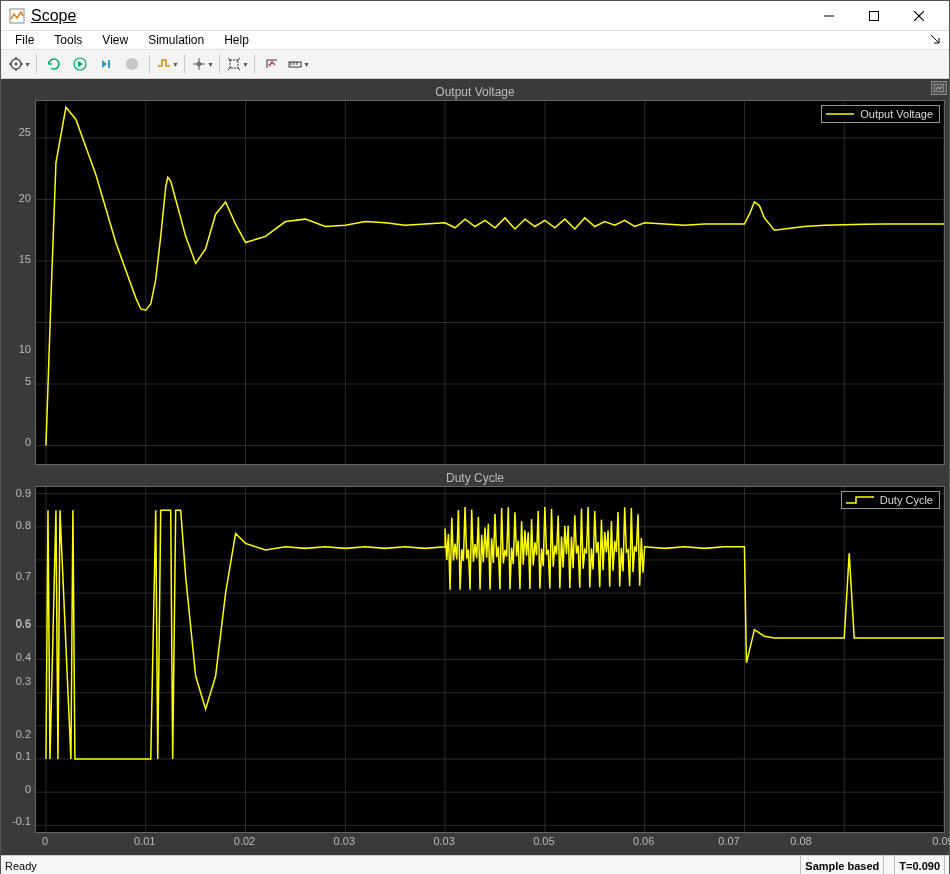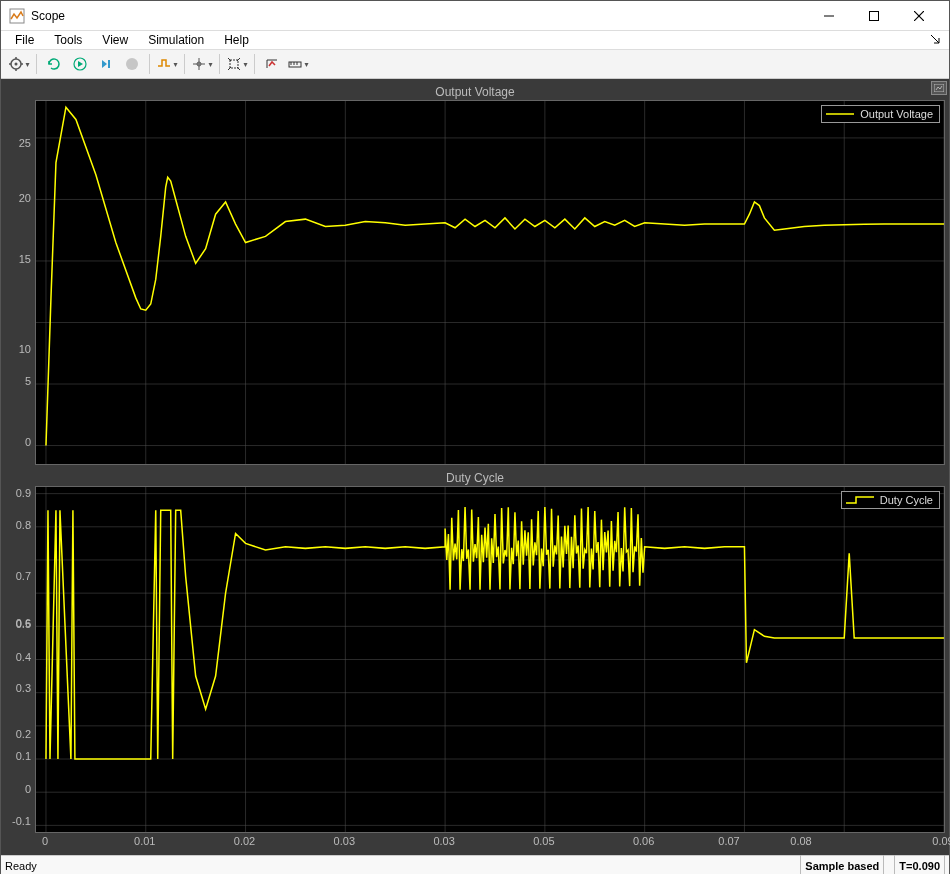--- a/index.html
+++ b/index.html
@@ -1,20 +1,20 @@
 <!DOCTYPE html>
 <html><head>
 <meta charset="utf-8">
 <style>
   * { box-sizing: border-box; margin: 0; padding: 0; }
   html, body { width: 950px; height: 874px; font-family: "Segoe UI", Tahoma, sans-serif; font-size: 12px; background: #fff; overflow: hidden; }
   .window { width: 950px; height: 874px; display: flex; flex-direction: column; border: 1px solid #555; background: #fff; }
   .titlebar { height: 30px; display: flex; align-items: center; padding: 0 8px; border-bottom: 1px solid #ddd; }
   .titlebar .app-icon { width: 16px; height: 16px; margin-right: 6px; }
-  .titlebar .title { flex: 1; font-size: 12px; }
+  .titlebar .title { flex: 1; font-size: 16px; text-decoration: underline; }
   .titlebar .win-btn { width: 45px; height: 30px; display: flex; align-items: center; justify-content: center; font-size: 14px; cursor: default; }
   .menubar { height: 22px; display: flex; align-items: center; padding: 0 4px; border-bottom: 1px solid #ddd; }
   .menubar .menu-item { padding: 2px 10px; font-size: 12px; cursor: default; }
   .menubar .spacer { flex:1; }
   .menubar .corner { width:20px; text-align:center; }
   .toolbar { height: 30px; display: flex; align-items: center; padding: 2px 6px; gap: 2px; background: #f4f4f4; border-bottom: 1px solid #ccc; }
   .tb-btn { width: 24px; height: 24px; display:flex; align-items:center; justify-content:center; border:1px solid transparent; }
   .tb-sep { width:1px; height:20px; background:#ccc; margin:0 3px;}
   .tb-dd { font-size:8px; margin-left:1px; color:#555;}
   .plot-area { flex: 1; background: #3a3a3a; padding: 4px; display:flex; flex-direction:column; gap:4px; position:relative; }
@@ -170,21 +170,21 @@
 
     <div class="plot-container">
       <div class="plot-title">Output Voltage</div>
       <div class="plot-body">
         <div class="y-axis" id="yaxis1">
             <div class="y-tick" style="top: 341.695px;">0</div>
             <div class="y-tick" style="top: 280.678px;">5</div>
             <div class="y-tick" style="top: 219.661px; margin-top: 29px;">10</div>
             <div class="y-tick" style="top: 158.644px;">15</div>
             <div class="y-tick" style="top: 97.6271px;">20</div>
-            <div class="y-tick" style="top: 43px;">25</div>
+            <div class="y-tick" style="top: 32px;">25</div>
           </div>
         <div class="chart" id="chart1">
           <svg width="100%" height="100%" preserveAspectRatio="none" id="svg1" viewBox="0 0 908 360">
               <g class="grid">
                 <line x1="9.978021978021978" x2="9.978021978021978" y1="0" y2="360"></line>
                 <line x1="109.75824175824175" x2="109.75824175824175" y1="0" y2="360"></line>
                 <line x1="209.53846153846155" x2="209.53846153846155" y1="0" y2="360"></line>
                 <line x1="309.31868131868134" x2="309.31868131868134" y1="0" y2="360"></line>
                 <line x1="409.0989010989011" x2="409.0989010989011" y1="0" y2="360"></line>
                 <line x1="508.8791208791209" x2="508.8791208791209" y1="0" y2="360"></line>
@@ -214,21 +214,21 @@
     </div>
 
     <div class="plot-container">
       <div class="plot-title">Duty Cycle</div>
       <div class="plot-body">
         <div class="y-axis" id="yaxis2">
             <div class="y-tick" style="top: 335.423px;">-0.1</div>
             <div class="y-tick" style="top: 302.538px;">0</div>
             <div class="y-tick" style="top: 269.654px;">0.1</div>
             <div class="y-tick" style="top: 248px;">0.2</div>
-            <div class="y-tick" style="top: 202px;">0.3</div>
+            <div class="y-tick" style="top: 195px;">0.3</div>
             <div class="y-tick" style="top: 171px;">0.4</div>
             <div class="y-tick" style="top: 138.115px;">0.5</div>
             <div class="y-tick" style="top: 105.231px; margin-top: 32px;">0.6</div>
             <div class="y-tick" style="top: 90px; padding-left: 48px;">0.7</div>
             <div class="y-tick" style="top: 39.4615px;">0.8</div>
             <div class="y-tick" style="top: 6.57692px;">0.9</div>
           </div>
         <div class="chart" id="chart2">
           <svg width="100%" height="100%" preserveAspectRatio="none" id="svg2" viewBox="0 0 908 342">
               <g class="grid">

